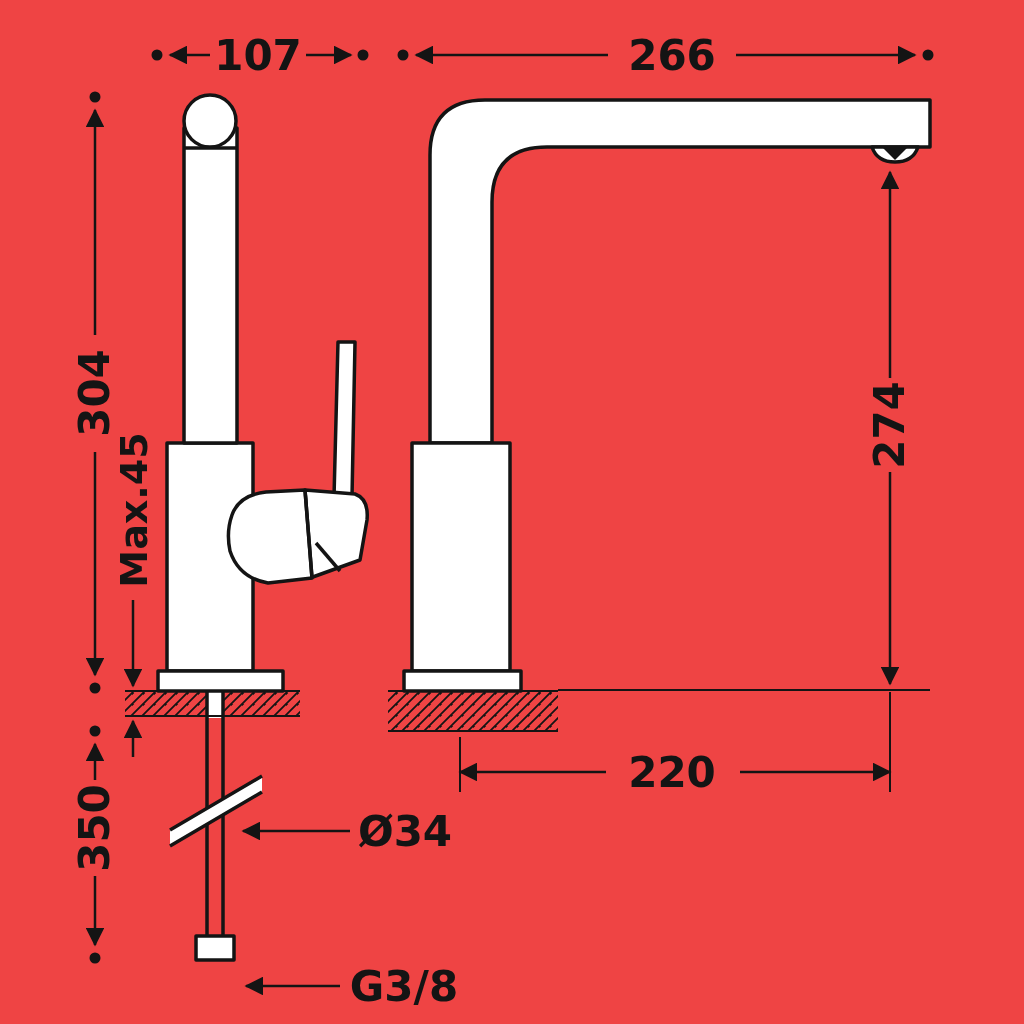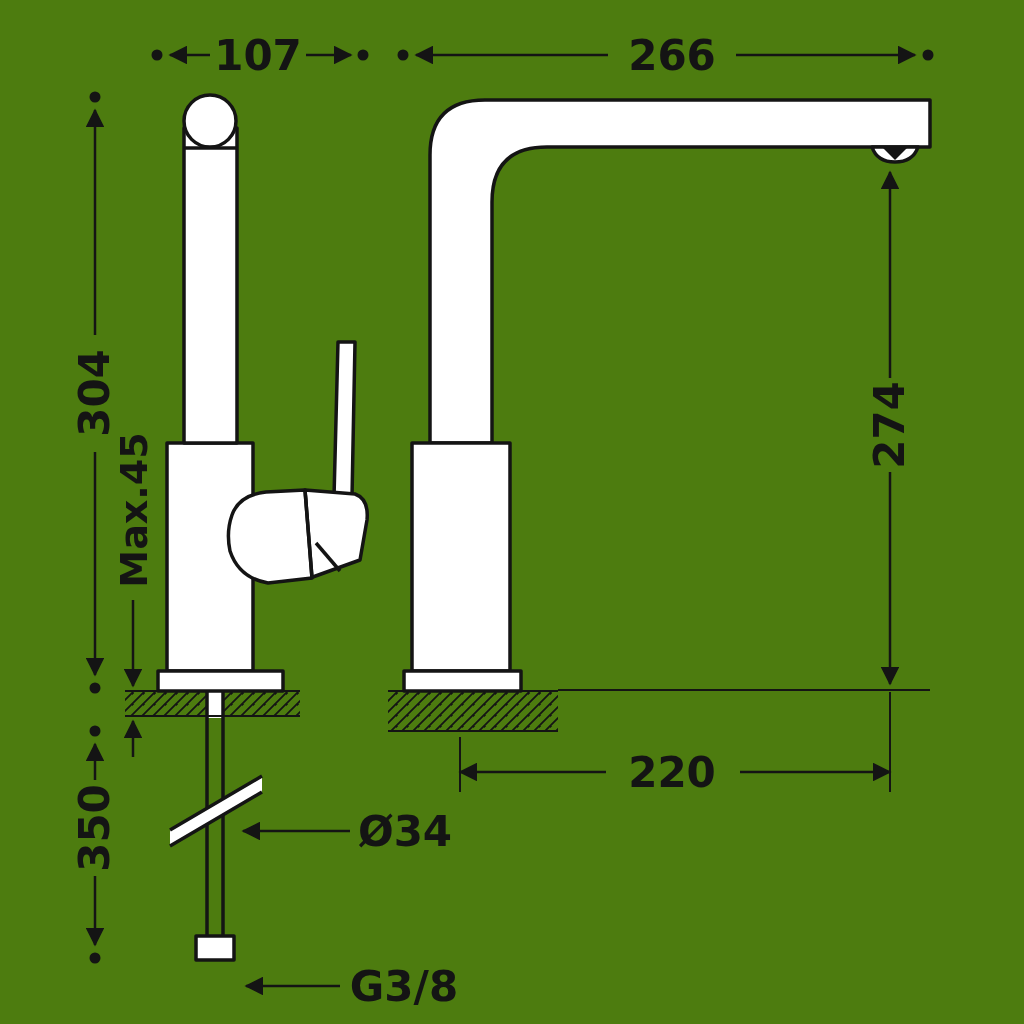--- a/index.html
+++ b/index.html
@@ -8,21 +8,21 @@
     background: #ffffff;
     width: 1024px;
     height: 1024px;
     overflow: hidden;
     font-family: "DejaVu Sans", sans-serif;
   }
   .stage {
     position: relative;
     width: 1024px;
     height: 1024px;
-    background: #4d7c0f;
+    background: #ef4444;
   }
   svg { display: block; }
   .outline { fill: none; stroke: #141414; stroke-width: 3.5; stroke-linejoin: round; stroke-linecap: butt; }
   .outline-fill { fill: #ffffff; stroke: #141414; stroke-width: 3.5; stroke-linejoin: round; }
   .thin { fill: none; stroke: #141414; stroke-width: 2; }
   .dimline { fill: none; stroke: #141414; stroke-width: 2.5; }
   .dimdot { fill: #141414; stroke: none; }
   .dimtext {
     font-family: "DejaVu Sans", sans-serif;
     font-weight: 700;

